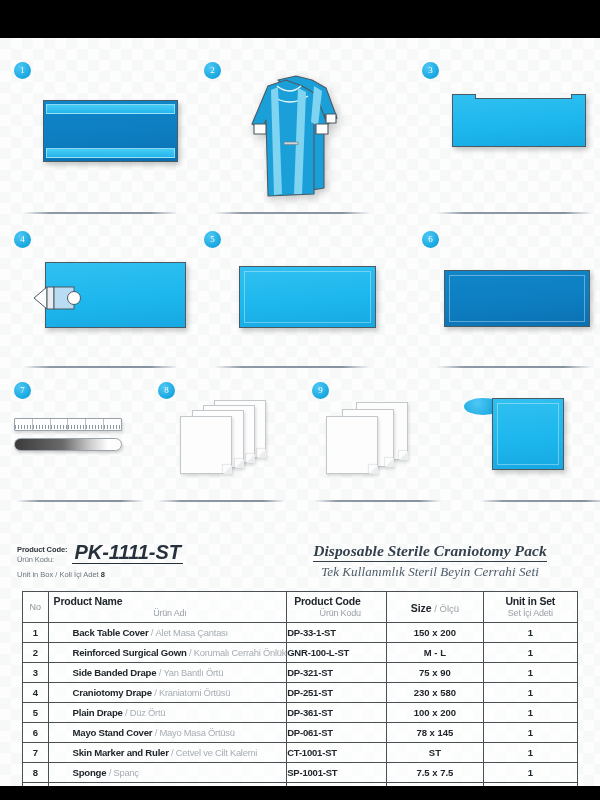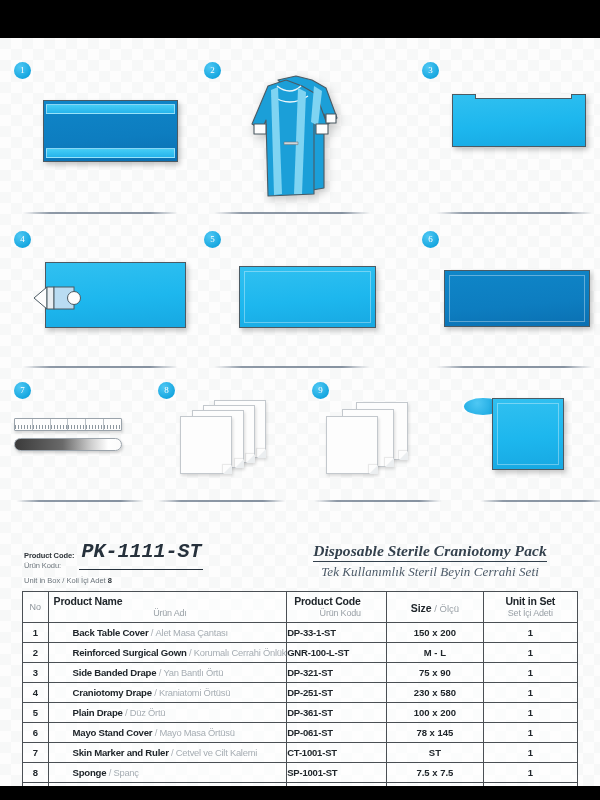--- a/index.html
+++ b/index.html
@@ -89,28 +89,28 @@
   .sheet {
     position:absolute; width:52px; height:58px; background:#fdfdfd;
     border:1px solid #c3c8cd; box-shadow:1px 2px 3px rgba(0,0,0,.14);
   }
   .sheet:after{
     content:""; position:absolute; right:-1px; bottom:-1px;
     border-width:0 0 9px 9px; border-style:solid;
     border-color:transparent transparent #ebeef0 transparent;
     box-shadow:-1px -1px 1px rgba(0,0,0,.08);
   }
-  .hdr-left { position:absolute; left:24px; top:504px; }
+  .hdr-left { position:absolute; left:17px; top:504px; }
   .pc-line { display:flex; align-items:flex-end; }
   .pc-labels { font-size:7.5px; font-weight:bold; color:#2d3338; line-height:9.5px; letter-spacing:-.1px; }
   .pc-labels .t2 { font-weight:normal; color:#6d767d; }
   .pc-code {
-    font-family:Liberation Mono, monospace; font-style:italic; font-weight:bold;
+    font-family:Liberation Sans, sans-serif; font-style:italic; font-weight:bold;
     font-size:20px; color:#26313c; margin-left:5px; line-height:20px;
-    border-bottom:1.4px solid #26313c; padding:0 2px 7px 2px;
+    border-bottom:1.4px solid #26313c; padding:0 2px 1px 2px;
   }
   .unitbox { font-size:7.5px; font-weight:bold; color:#2d3338; margin-top:6px; }
   .unitbox span { font-weight:normal; color:#6d767d; }
   .unitbox b { color:#2d3338; }
 
   .hdr-right { position:absolute; left:275px; top:504px; width:310px; text-align:center; }
   .title-en {
     font-family:"Liberation Serif", serif; font-style:italic; font-weight:bold;
     font-size:15.5px; color:#34414d; letter-spacing:.1px;
     border-bottom:1.3px solid #34414d; display:inline-block; padding-bottom:1px;

